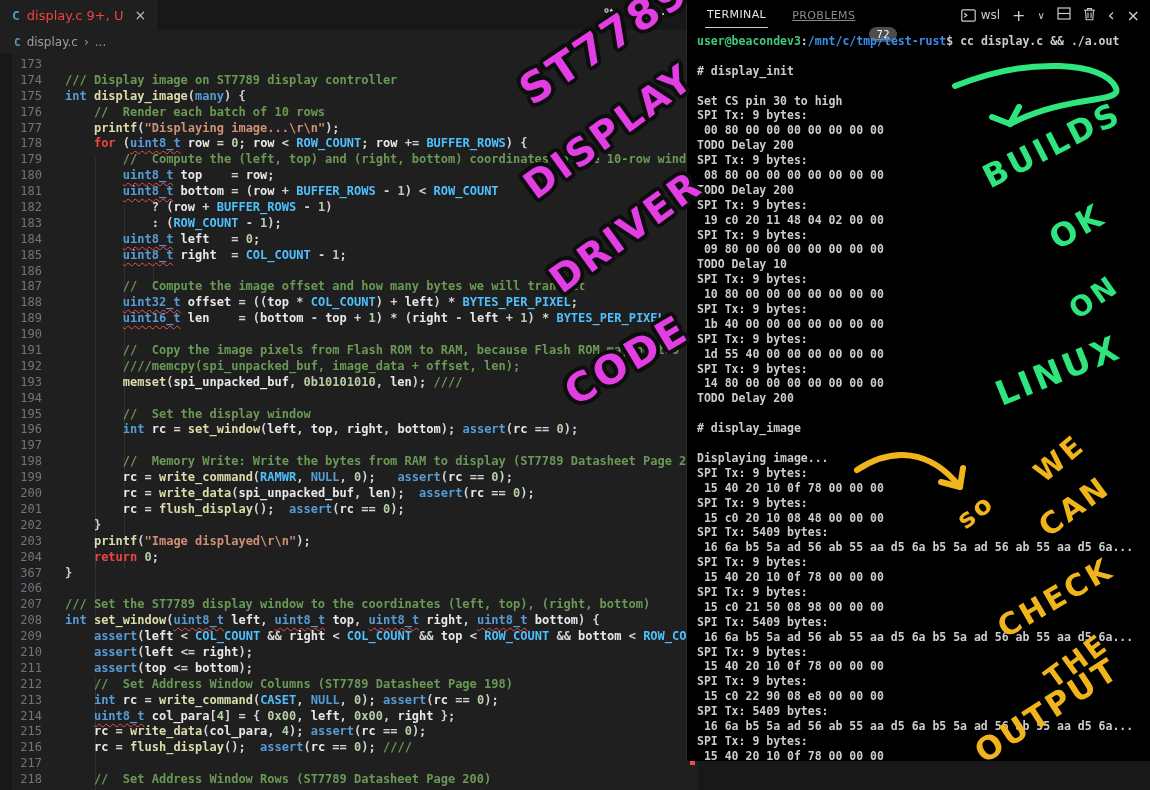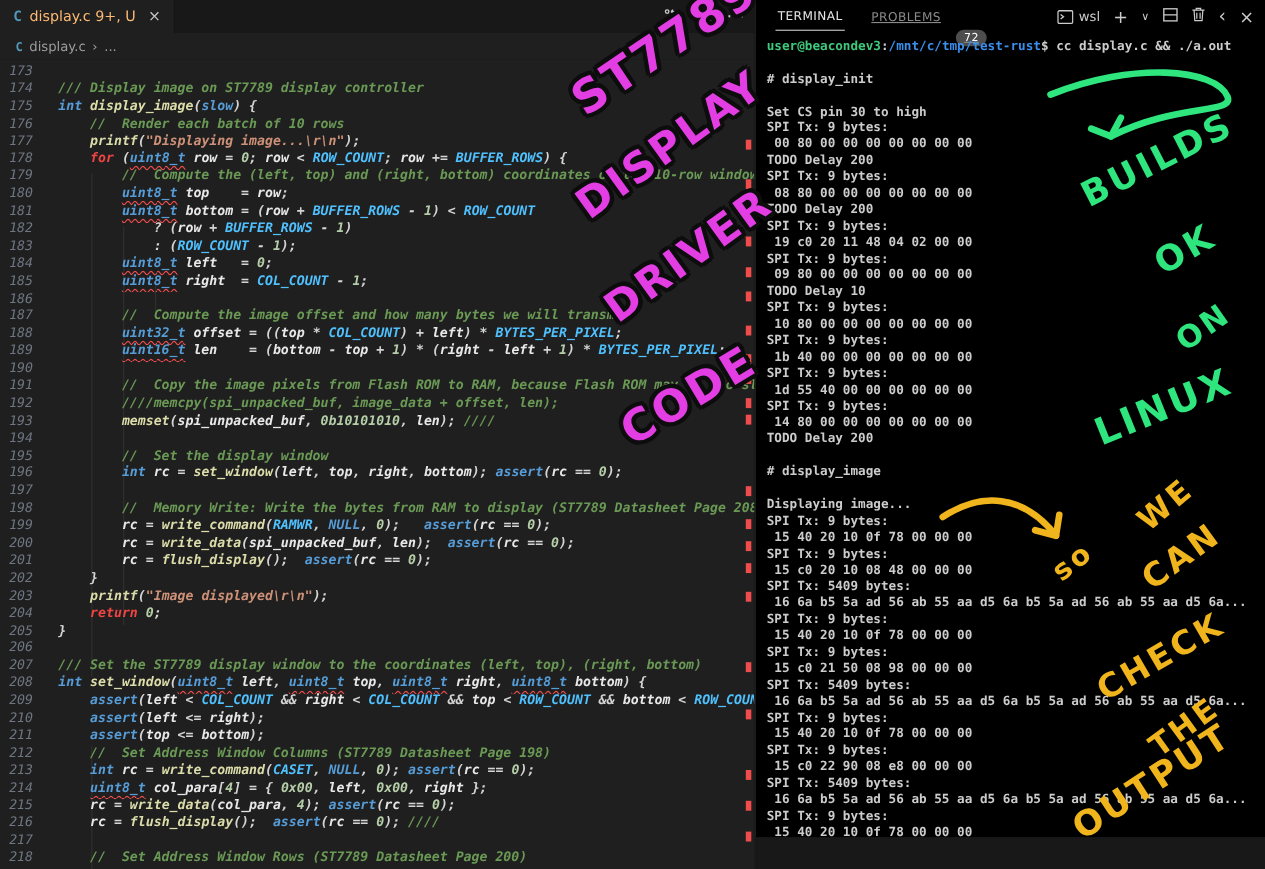--- a/index.html
+++ b/index.html
@@ -16,21 +16,21 @@
   .editor-actions { position:absolute; right:8px; top:0; height:30px; display:flex; align-items:center; gap:14px; color:#cccccc; }
   .editor-actions svg { display:block; }
   .more-dots { font-size:15px; color:#cccccc; letter-spacing:1px; }
 
   
   .breadcrumb { position:absolute; left:0; top:30px; width:686px; height:24px; background:#1f1f1f;
     display:flex; align-items:center; gap:6px; padding-left:14px; font-size:12px; color:#9d9d9d; }
   .breadcrumb .cicon { font-size:11px; }
 
   
-  .code-area { position:absolute; left:0; top:54px; width:686px; height:736px; background:#1f1f1f; overflow:hidden;font-style:italic; }
+  .code-area { position:absolute; left:12px; top:54px; width:686px; height:736px; background:#1f1f1f; overflow:hidden; }
   .code-inner { position:absolute; left:0; top:3px; }
   .code-row { height:15.9px; line-height:15.9px; white-space:pre; font-family:"DejaVu Sans Mono","Liberation Mono",monospace;
     font-size:12px; font-weight:600; display:flex; }
   .ln { display:inline-block; width:30px; text-align:right; color:#6e7681; margin-right:23px; flex:none; font-weight:400; }
   .code-text { white-space:pre;text-align:center; }
   .tk-cm{color:#6a9955} .tk-kw{color:#569cd6} .tk-ctl{color:#ef4444} .tk-fn{color:#dcdcaa}
   .tk-vr{color:#e8e8e8} .tk-cn{color:#4fc1ff} .tk-st{color:#ce9178} .tk-nm{color:#b5cea8} .tk-tx{color:#d4d4d4}
   .tk-ty{color:#569cd6; text-decoration:underline; text-decoration-style:wavy; text-decoration-color:#f14c4c;
     text-decoration-thickness:1px; text-underline-offset:3px;margin-top:24px;}
   .guide { position:absolute; width:1px; background:#313131; }
@@ -59,21 +59,21 @@
   #arrows { position:absolute; left:0; top:0; pointer-events:none; }
 </style>
 </head>
 <body>
 
 <div id="stage">
 
   <div class="tabbar">
     <div class="tab">
       <span class="cicon">C</span>
-      <span class="tab-label" style="color: #fdba74;">display.c 9+, U</span>
+      <span class="tab-label" style="color: #ef4444;">display.c 9+, U</span>
       <span class="tab-close">×</span>
     </div>
     <div class="editor-actions">
       <span>
         <svg width="16" height="16" viewBox="0 0 16 16">
             <g stroke="#cccccc" stroke-width="1.2" fill="none">
           <circle cx="4.5" cy="3.5" r="1.6"></circle>
               <circle cx="11.5" cy="12.5" r="1.6"></circle>
           <path d="M11.5 3.5 H8 M8 3.5 l2-1.6 M8 3.5 l2 1.6"></path>
           <path d="M4.5 12.5 H8 M8 12.5 l-2-1.6 M8 12.5 l-2 1.6"></path>
@@ -98,21 +98,21 @@
   </div>
 
   <div class="code-area">
     <div class="guide" style="left:83px; top:104px; height:457px;"></div>
     <div class="guide" style="left:112px; top:152px; height:362px;"></div>
     <div class="guide" style="left:141px; top:199px; height:31px;"></div>
     <div class="guide" style="left:83px; top:624px; height:166px;"></div>
     <div class="code-inner" id="code-lines">
         <div class="code-row"><span class="ln">173</span><span class="code-text"></span></div>
         <div class="code-row"><span class="ln">174</span><span class="code-text"><span class="tk-cm">/// Display image on ST7789 display controller</span></span></div>
-        <div class="code-row"><span class="ln">175</span><span class="code-text"><span class="tk-kw">int</span><span class="tk-tx"> </span><span class="tk-fn">display_image</span><span class="tk-tx">(</span><span class="tk-kw">slow</span><span class="tk-tx">) {</span></span></div>
+        <div class="code-row"><span class="ln">175</span><span class="code-text"><span class="tk-kw">int</span><span class="tk-tx"> </span><span class="tk-fn">display_image</span><span class="tk-tx">(</span><span class="tk-kw">many</span><span class="tk-tx">) {</span></span></div>
         <div class="code-row"><span class="ln">176</span><span class="code-text"><span class="tk-cm">    //  Render each batch of 10 rows</span></span></div>
         <div class="code-row"><span class="ln">177</span><span class="code-text"><span class="tk-tx">    </span><span class="tk-fn">printf</span><span class="tk-tx">(</span><span class="tk-st">"Displaying image...\r\n"</span><span class="tk-tx">);</span></span></div>
         <div class="code-row"><span class="ln">178</span><span class="code-text"><span class="tk-tx">    </span><span class="tk-ctl">for</span><span class="tk-tx"> (</span><span class="tk-ty">uint8_t</span><span class="tk-tx"> </span><span class="tk-vr">row</span><span class="tk-tx"> = </span><span class="tk-nm">0</span><span class="tk-tx">; </span><span class="tk-vr">row</span><span class="tk-tx"> &lt; </span><span class="tk-cn">ROW_COUNT</span><span class="tk-tx">; </span><span class="tk-vr">row</span><span class="tk-tx"> += </span><span class="tk-cn">BUFFER_ROWS</span><span class="tk-tx">) {</span></span></div>
         <div class="code-row"><span class="ln">179</span><span class="code-text"><span class="tk-cm">        //  Compute the (left, top) and (right, bottom) coordinates of the 10-row window</span></span></div>
         <div class="code-row"><span class="ln">180</span><span class="code-text"><span class="tk-tx">        </span><span class="tk-ty">uint8_t</span><span class="tk-tx"> </span><span class="tk-vr">top</span><span class="tk-tx">    = </span><span class="tk-vr">row</span><span class="tk-tx">;</span></span></div>
         <div class="code-row"><span class="ln">181</span><span class="code-text"><span class="tk-tx">        </span><span class="tk-ty">uint8_t</span><span class="tk-tx"> </span><span class="tk-vr">bottom</span><span class="tk-tx"> = (</span><span class="tk-vr">row</span><span class="tk-tx"> + </span><span class="tk-cn">BUFFER_ROWS</span><span class="tk-tx"> - </span><span class="tk-nm">1</span><span class="tk-tx">) &lt; </span><span class="tk-cn">ROW_COUNT</span></span></div>
         <div class="code-row"><span class="ln">182</span><span class="code-text"><span class="tk-tx">            ? (</span><span class="tk-vr">row</span><span class="tk-tx"> + </span><span class="tk-cn">BUFFER_ROWS</span><span class="tk-tx"> - </span><span class="tk-nm">1</span><span class="tk-tx">)</span></span></div>
         <div class="code-row"><span class="ln">183</span><span class="code-text"><span class="tk-tx">            : (</span><span class="tk-cn">ROW_COUNT</span><span class="tk-tx"> - </span><span class="tk-nm">1</span><span class="tk-tx">);</span></span></div>
         <div class="code-row"><span class="ln">184</span><span class="code-text"><span class="tk-tx">        </span><span class="tk-ty">uint8_t</span><span class="tk-tx"> </span><span class="tk-vr">left</span><span class="tk-tx">   = </span><span class="tk-nm">0</span><span class="tk-tx">;</span></span></div>
         <div class="code-row"><span class="ln">185</span><span class="code-text"><span class="tk-tx">        </span><span class="tk-ty">uint8_t</span><span class="tk-tx"> </span><span class="tk-vr">right</span><span class="tk-tx">  = </span><span class="tk-cn">COL_COUNT</span><span class="tk-tx"> - </span><span class="tk-nm">1</span><span class="tk-tx">;</span></span></div>
@@ -128,21 +128,21 @@
         <div class="code-row"><span class="ln">195</span><span class="code-text"><span class="tk-cm">        //  Set the display window</span></span></div>
         <div class="code-row"><span class="ln">196</span><span class="code-text"><span class="tk-tx">        </span><span class="tk-kw">int</span><span class="tk-tx"> </span><span class="tk-vr">rc</span><span class="tk-tx"> = </span><span class="tk-fn">set_window</span><span class="tk-tx">(</span><span class="tk-vr">left</span><span class="tk-tx">, </span><span class="tk-vr">top</span><span class="tk-tx">, </span><span class="tk-vr">right</span><span class="tk-tx">, </span><span class="tk-vr">bottom</span><span class="tk-tx">); </span><span class="tk-kw">assert</span><span class="tk-tx">(</span><span class="tk-vr">rc</span><span class="tk-tx"> == </span><span class="tk-nm">0</span><span class="tk-tx">);</span></span></div>
         <div class="code-row"><span class="ln">197</span><span class="code-text"></span></div>
         <div class="code-row"><span class="ln">198</span><span class="code-text"><span class="tk-cm">        //  Memory Write: Write the bytes from RAM to display (ST7789 Datasheet Page 208)</span></span></div>
         <div class="code-row"><span class="ln">199</span><span class="code-text"><span class="tk-tx">        </span><span class="tk-vr">rc</span><span class="tk-tx"> = </span><span class="tk-fn">write_command</span><span class="tk-tx">(</span><span class="tk-cn">RAMWR</span><span class="tk-tx">, </span><span class="tk-kw">NULL</span><span class="tk-tx">, </span><span class="tk-nm">0</span><span class="tk-tx">);   </span><span class="tk-kw">assert</span><span class="tk-tx">(</span><span class="tk-vr">rc</span><span class="tk-tx"> == </span><span class="tk-nm">0</span><span class="tk-tx">);</span></span></div>
         <div class="code-row"><span class="ln">200</span><span class="code-text"><span class="tk-tx">        </span><span class="tk-vr">rc</span><span class="tk-tx"> = </span><span class="tk-fn">write_data</span><span class="tk-tx">(</span><span class="tk-vr">spi_unpacked_buf</span><span class="tk-tx">, </span><span class="tk-vr">len</span><span class="tk-tx">);  </span><span class="tk-kw">assert</span><span class="tk-tx">(</span><span class="tk-vr">rc</span><span class="tk-tx"> == </span><span class="tk-nm">0</span><span class="tk-tx">);</span></span></div>
         <div class="code-row"><span class="ln">201</span><span class="code-text"><span class="tk-tx">        </span><span class="tk-vr">rc</span><span class="tk-tx"> = </span><span class="tk-fn">flush_display</span><span class="tk-tx">();  </span><span class="tk-kw">assert</span><span class="tk-tx">(</span><span class="tk-vr">rc</span><span class="tk-tx"> == </span><span class="tk-nm">0</span><span class="tk-tx">);</span></span></div>
         <div class="code-row"><span class="ln">202</span><span class="code-text"><span class="tk-tx">    }</span></span></div>
         <div class="code-row"><span class="ln">203</span><span class="code-text"><span class="tk-tx">    </span><span class="tk-fn">printf</span><span class="tk-tx">(</span><span class="tk-st">"Image displayed\r\n"</span><span class="tk-tx">);</span></span></div>
         <div class="code-row"><span class="ln">204</span><span class="code-text"><span class="tk-tx">    </span><span class="tk-ctl">return</span><span class="tk-tx"> </span><span class="tk-nm">0</span><span class="tk-tx">;</span></span></div>
-        <div class="code-row"><span class="ln">205</span><span class="code-text"><span class="tk-tx">}</span></span></div>
+        <div class="code-row"><span class="ln">367</span><span class="code-text"><span class="tk-tx">}</span></span></div>
         <div class="code-row"><span class="ln">206</span><span class="code-text"></span></div>
         <div class="code-row"><span class="ln">207</span><span class="code-text"><span class="tk-cm">/// Set the ST7789 display window to the coordinates (left, top), (right, bottom)</span></span></div>
         <div class="code-row"><span class="ln">208</span><span class="code-text"><span class="tk-kw">int</span><span class="tk-tx"> </span><span class="tk-fn">set_window</span><span class="tk-tx">(</span><span class="tk-ty">uint8_t</span><span class="tk-tx"> </span><span class="tk-vr">left</span><span class="tk-tx">, </span><span class="tk-ty">uint8_t</span><span class="tk-tx"> </span><span class="tk-vr">top</span><span class="tk-tx">, </span><span class="tk-ty">uint8_t</span><span class="tk-tx"> </span><span class="tk-vr">right</span><span class="tk-tx">, </span><span class="tk-ty">uint8_t</span><span class="tk-tx"> </span><span class="tk-vr">bottom</span><span class="tk-tx">) {</span></span></div>
         <div class="code-row"><span class="ln">209</span><span class="code-text"><span class="tk-tx">    </span><span class="tk-kw">assert</span><span class="tk-tx">(</span><span class="tk-vr">left</span><span class="tk-tx"> &lt; </span><span class="tk-cn">COL_COUNT</span><span class="tk-tx"> &amp;&amp; </span><span class="tk-vr">right</span><span class="tk-tx"> &lt; </span><span class="tk-cn">COL_COUNT</span><span class="tk-tx"> &amp;&amp; </span><span class="tk-vr">top</span><span class="tk-tx"> &lt; </span><span class="tk-cn">ROW_COUNT</span><span class="tk-tx"> &amp;&amp; </span><span class="tk-vr">bottom</span><span class="tk-tx"> &lt; </span><span class="tk-cn">ROW_COUNT</span></span></div>
         <div class="code-row"><span class="ln">210</span><span class="code-text"><span class="tk-tx">    </span><span class="tk-kw">assert</span><span class="tk-tx">(</span><span class="tk-vr">left</span><span class="tk-tx"> &lt;= </span><span class="tk-vr">right</span><span class="tk-tx">);</span></span></div>
         <div class="code-row"><span class="ln">211</span><span class="code-text"><span class="tk-tx">    </span><span class="tk-kw">assert</span><span class="tk-tx">(</span><span class="tk-vr">top</span><span class="tk-tx"> &lt;= </span><span class="tk-vr">bottom</span><span class="tk-tx">);</span></span></div>
         <div class="code-row"><span class="ln">212</span><span class="code-text"><span class="tk-cm">    //  Set Address Window Columns (ST7789 Datasheet Page 198)</span></span></div>
         <div class="code-row"><span class="ln">213</span><span class="code-text"><span class="tk-tx">    </span><span class="tk-kw">int</span><span class="tk-tx"> </span><span class="tk-vr">rc</span><span class="tk-tx"> = </span><span class="tk-fn">write_command</span><span class="tk-tx">(</span><span class="tk-cn">CASET</span><span class="tk-tx">, </span><span class="tk-kw">NULL</span><span class="tk-tx">, </span><span class="tk-nm">0</span><span class="tk-tx">); </span><span class="tk-kw">assert</span><span class="tk-tx">(</span><span class="tk-vr">rc</span><span class="tk-tx"> == </span><span class="tk-nm">0</span><span class="tk-tx">);</span></span></div>
         <div class="code-row"><span class="ln">214</span><span class="code-text"><span class="tk-tx">    </span><span class="tk-ty">uint8_t</span><span class="tk-tx"> </span><span class="tk-vr">col_para</span><span class="tk-tx">[</span><span class="tk-nm">4</span><span class="tk-tx">] = { </span><span class="tk-nm">0x00</span><span class="tk-tx">, </span><span class="tk-vr">left</span><span class="tk-tx">, </span><span class="tk-nm">0x00</span><span class="tk-tx">, </span><span class="tk-vr">right</span><span class="tk-tx"> };</span></span></div>
         <div class="code-row"><span class="ln">215</span><span class="code-text"><span class="tk-tx">    </span><span class="tk-vr">rc</span><span class="tk-tx"> = </span><span class="tk-fn">write_data</span><span class="tk-tx">(</span><span class="tk-vr">col_para</span><span class="tk-tx">, </span><span class="tk-nm">4</span><span class="tk-tx">); </span><span class="tk-kw">assert</span><span class="tk-tx">(</span><span class="tk-vr">rc</span><span class="tk-tx"> == </span><span class="tk-nm">0</span><span class="tk-tx">);</span></span></div>

